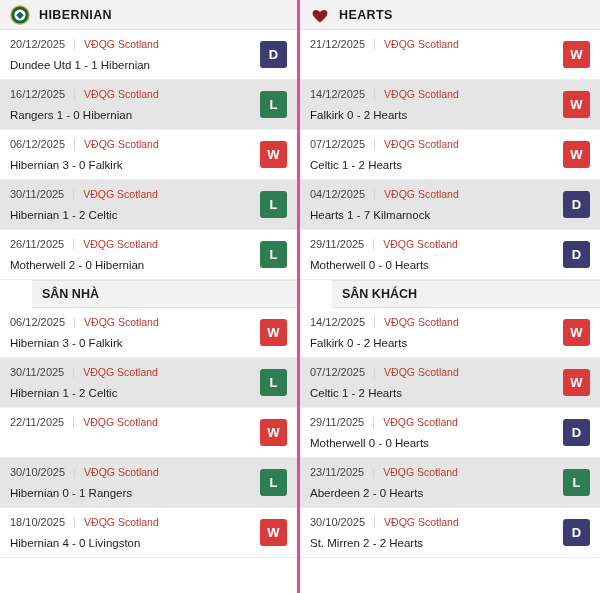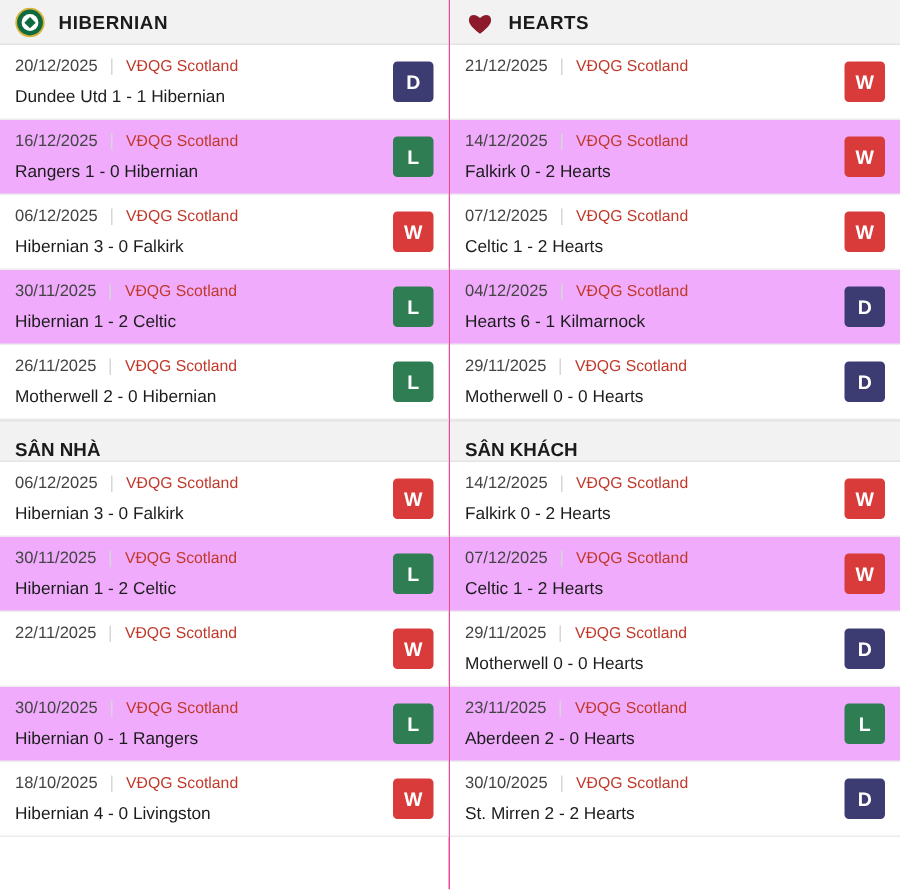--- a/index.html
+++ b/index.html
@@ -12,21 +12,21 @@
   }
   .board {
     display: flex;
     width: 600px;
     height: 593px;
   }
   .col {
     width: 300px;
     position: relative;
   }
-  .col.left { border-right: 1px solid #ec4899; }
+  .col.left { border-right: 3px solid #ec4899; }
 
   .team-header {
     display: flex;
     align-items: center;
     gap: 9px;
     height: 30px;
     padding: 0 10px;
     background: #f2f2f2;
     border-bottom: 1px solid #e3e3e3;
   }
@@ -34,41 +34,42 @@
     font-size: 12.5px;
     font-weight: bold;
     letter-spacing: .4px;
     color: #1b1b1b;
   }
 
   .crest { width: 20px; height: 20px; flex: 0 0 20px; }
 
   .section-header {
     display: flex;
-    align-items: flex-end;
+    align-items: center;
     height: 28px;
     padding: 0 10px;
     background: #f2f2f2;
     border-top: 1px solid #e3e3e3;
     border-bottom: 1px solid #e3e3e3;
+    margin-left: 32px;
   }
   .section-header .section-title {
     font-size: 12.5px;
     font-weight: bold;
     color: #1b1b1b;
   }
 
   .match {
     position: relative;
     height: 50px;
     padding: 8px 10px 0 10px;
     border-bottom: 1px solid #ececec;
     background: #ffffff;
   }
-  .match.alt { background: #f0abfc; }
+  .match.alt { background: #e5e5e5; }
 
   .meta {
     display: flex;
     align-items: center;
     gap: 9px;
     font-size: 11px;
     line-height: 13px;
   }
   .meta .date { color: #444; }
   .meta .sep {
@@ -267,21 +268,21 @@
       <div class="score-line">Celtic 1 - 2 Hearts</div>
       <div class="result W">W</div>
     </div>
 
     <div class="match alt">
       <div class="meta">
         <span class="date">04/12/2025</span>
         <span class="sep"></span>
         <span class="comp">VĐQG Scotland</span>
       </div>
-      <div class="score-line">Hearts 6 - 1 Kilmarnock</div>
+      <div class="score-line">Hearts 1 - 7 Kilmarnock</div>
       <div class="result D">D</div>
     </div>
 
     <div class="match">
       <div class="meta">
         <span class="date">29/11/2025</span>
         <span class="sep"></span>
         <span class="comp">VĐQG Scotland</span>
       </div>
       <div class="score-line">Motherwell 0 - 0 Hearts</div>

